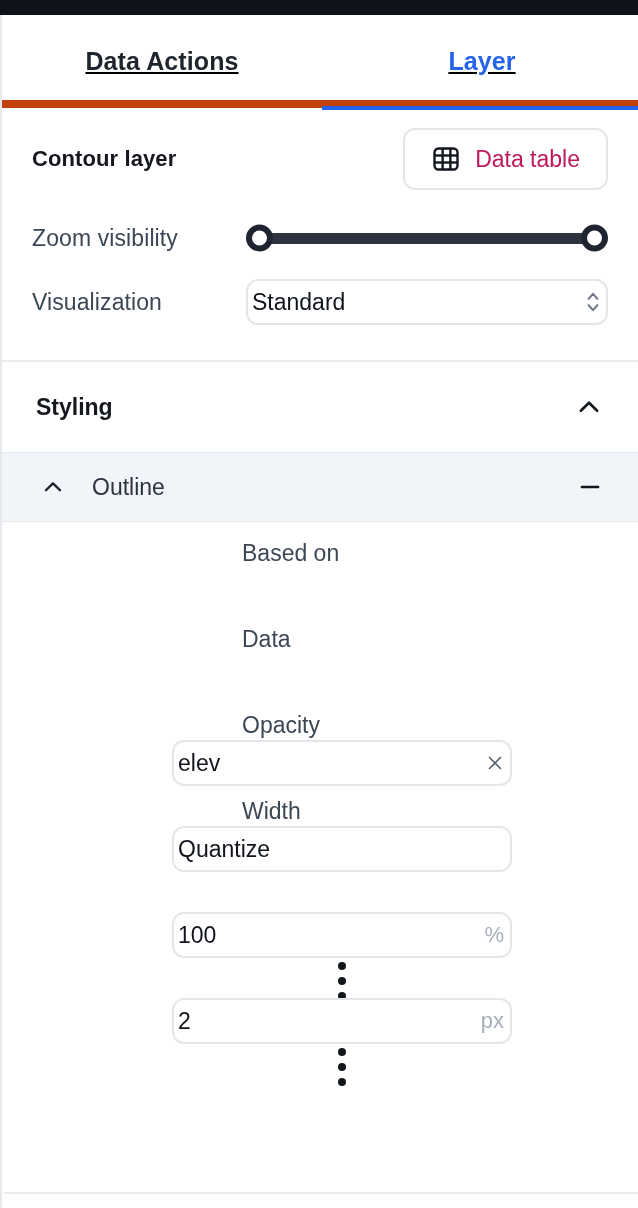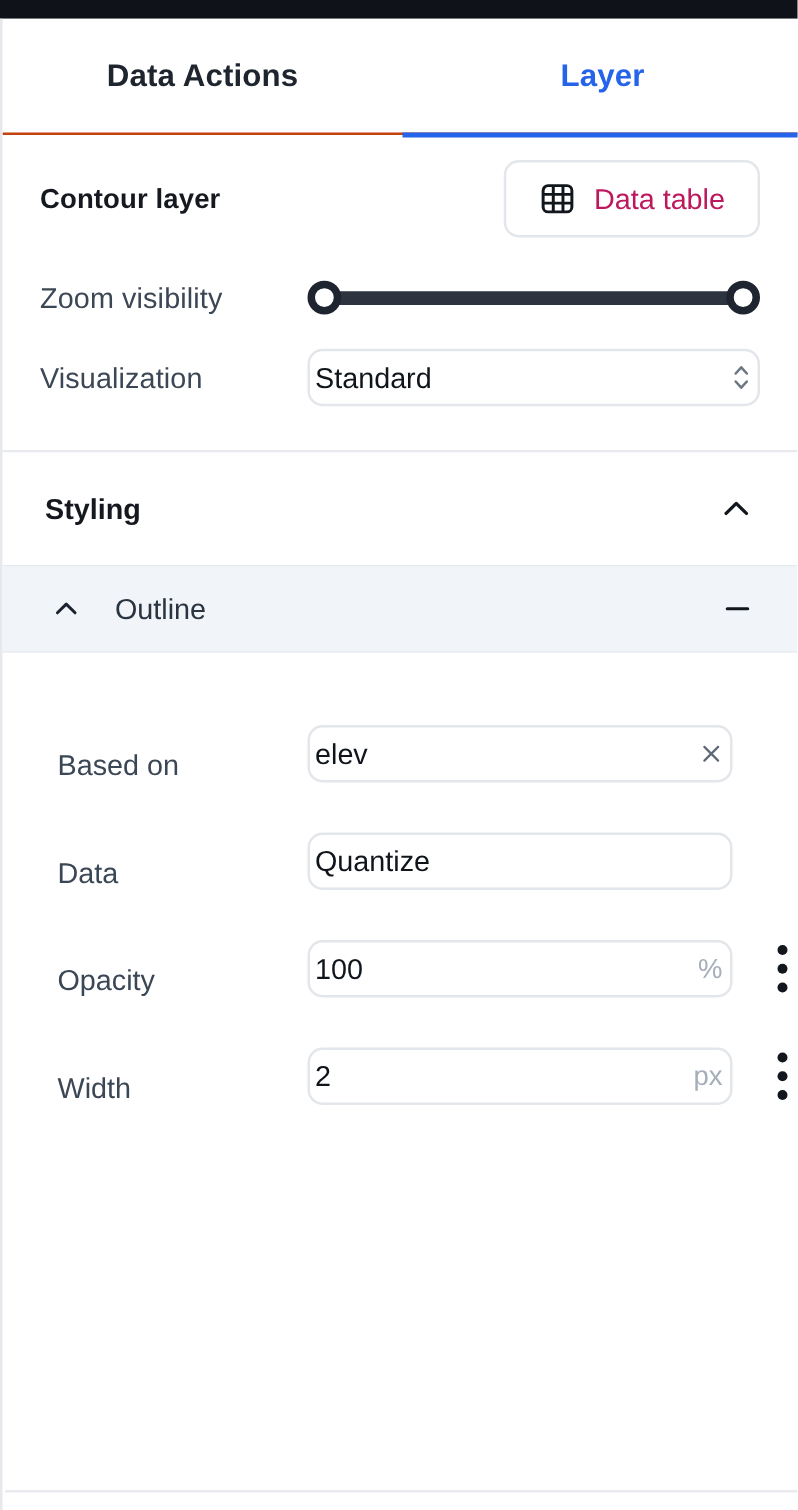--- a/index.html
+++ b/index.html
@@ -27,21 +27,22 @@
     background: #ffffff;
     border-left: 2px solid #e6e8eb;
     overflow: hidden;
   }
 
   
   .tabbar {
     position: relative;
     height: 93px;
     display: flex;
-    border-bottom: 2px solid #c2410c;
+    border-bottom: 8px solid #c2410c;
+    text-decoration: underline;
   }
   .tab {
     flex: 0 0 320px;
     display: flex;
     align-items: center;
     justify-content: center;
     font-size: 25px;
     font-weight: bold;
     letter-spacing: .1px;
     color: #1f252e;
@@ -198,23 +199,24 @@
     font-size: 23px;
     color: #2b3441;
     margin-left: 26px;
     flex: 1;
   }
 
   .outline-body { padding: 18px 0 30px 0; }
 
   .prow {
     display: flex;
-    align-items: flex-end;
+    align-items: center;
     padding: 0 0 0 44px;
     height: 86px;
+    flex-direction: column;
   }
   .prow .lbl {
     width: 200px;
     flex: 0 0 200px;
     font-size: 23px;
     color: #3c4756;
   }
   .prow .ctl { flex: 1; display: flex; align-items: center; }
   .prow .kebab-slot { width: 80px; flex: 0 0 80px; display: flex; justify-content: center; }
 

